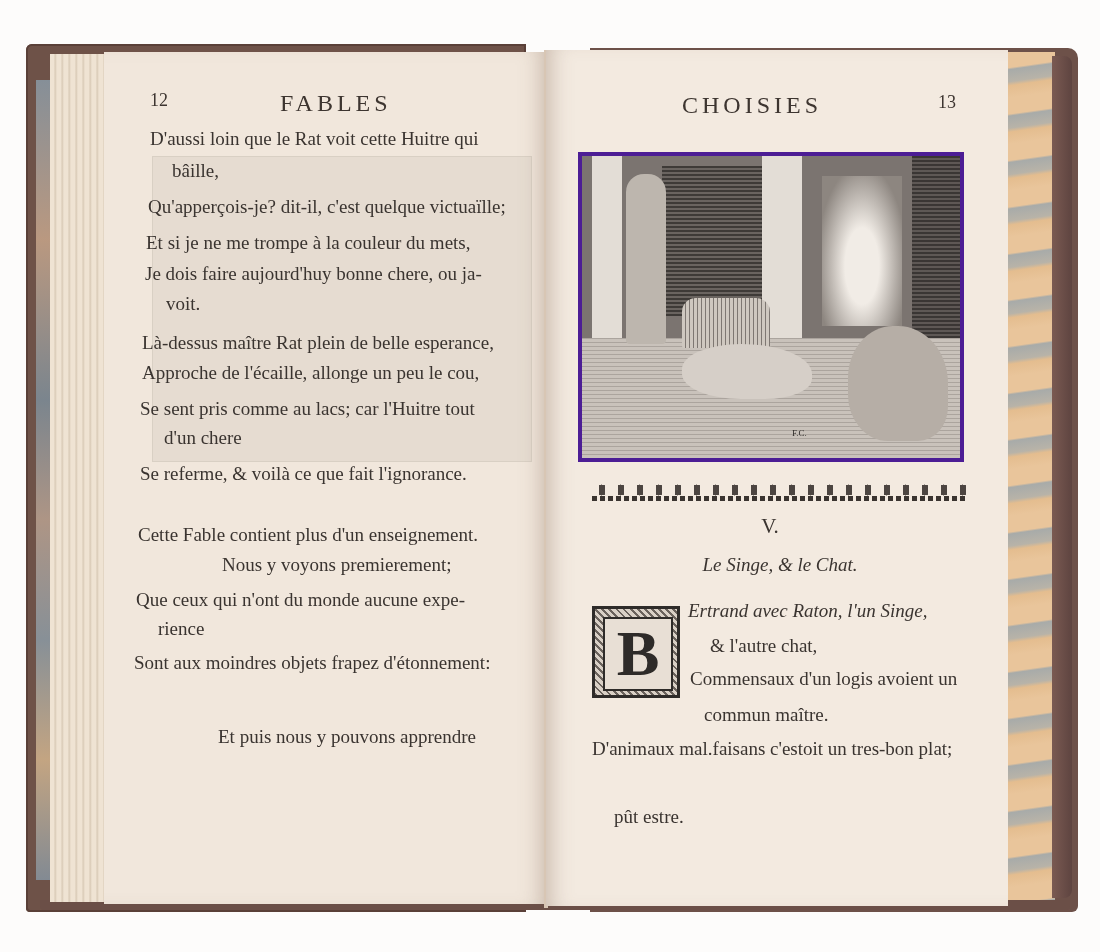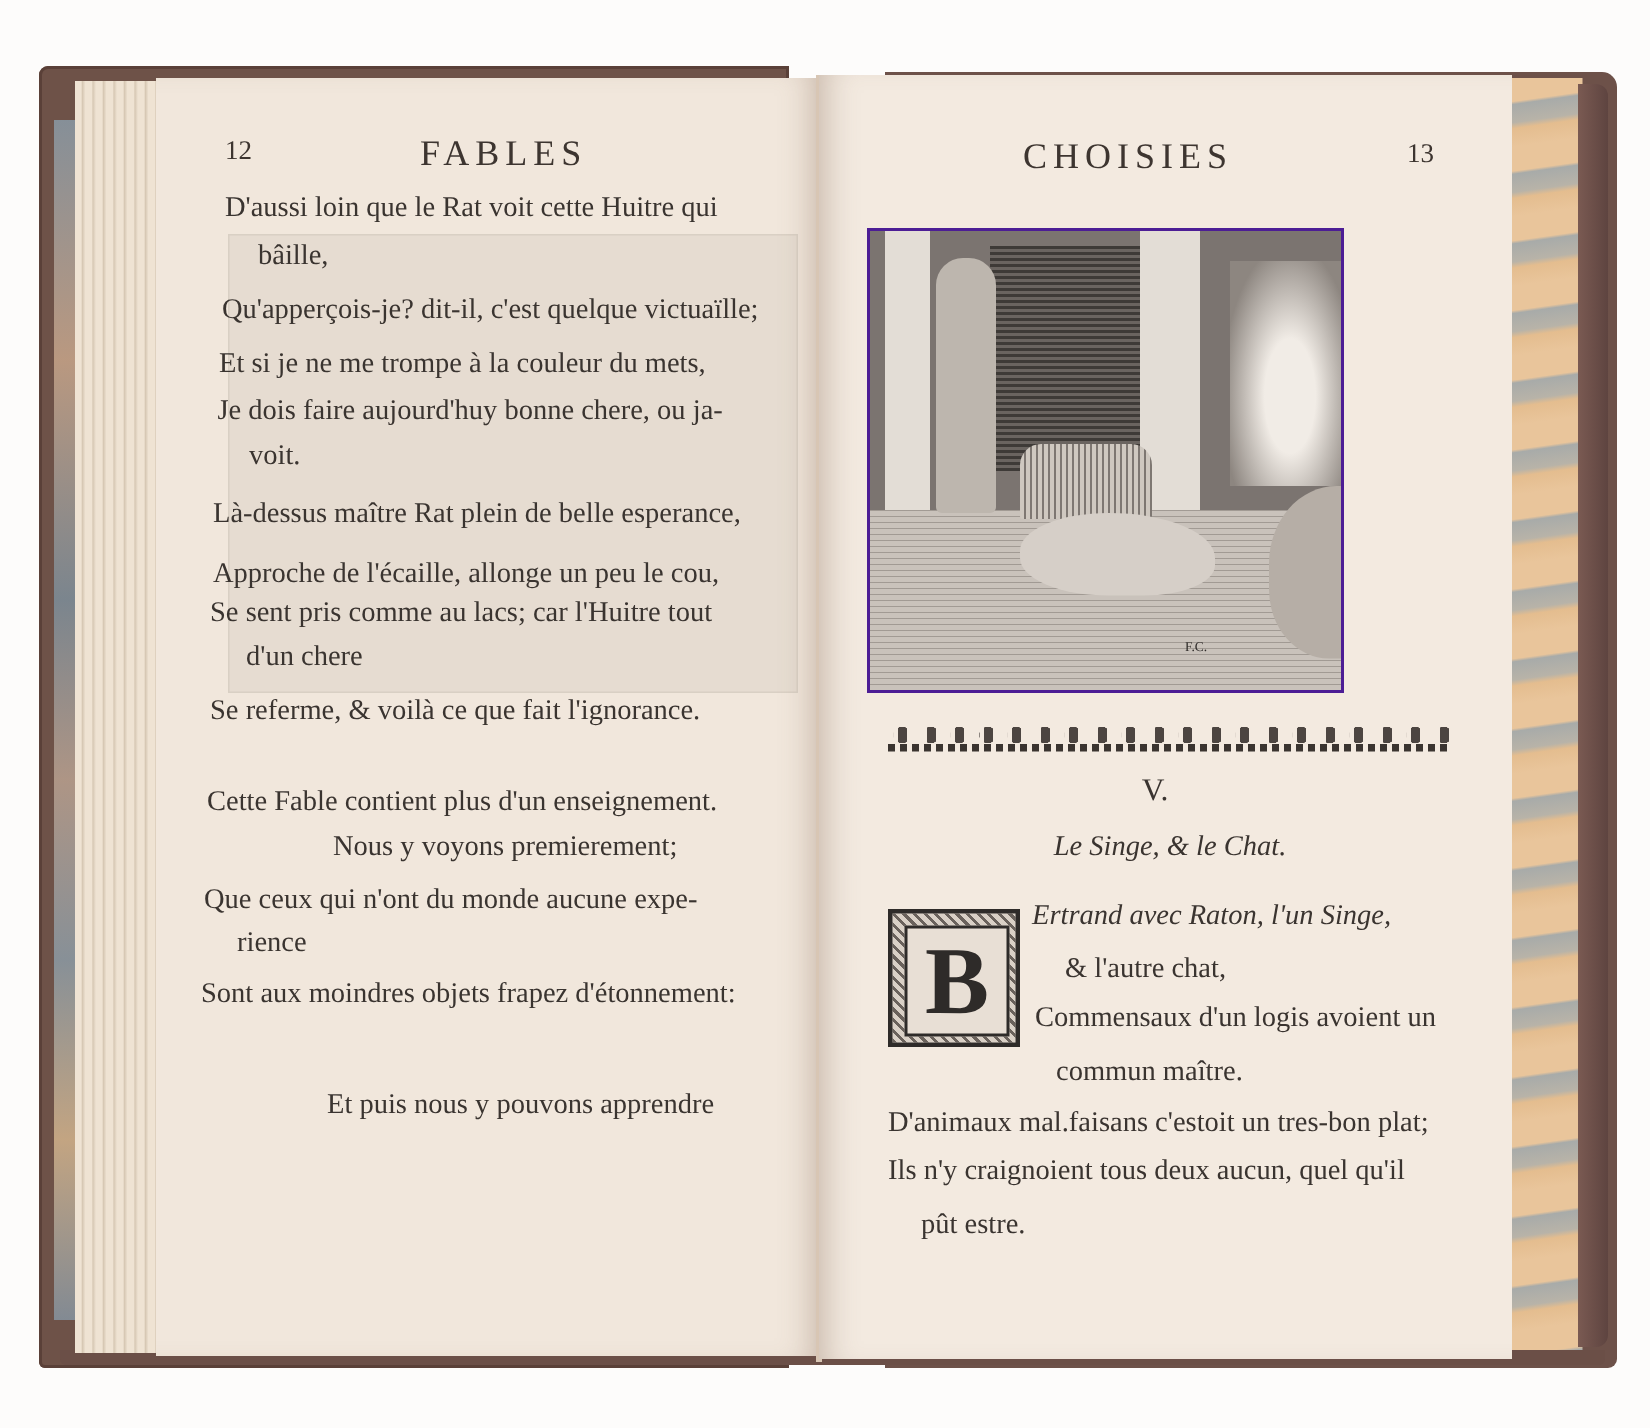--- a/index.html
+++ b/index.html
@@ -27,21 +27,21 @@
     border:1px solid rgba(150,140,130,.15);}
   .bottom-board{position:absolute;left:40px;top:900px;width:1030px;height:10px;background:#6b4f47;border-radius:0 0 4px 4px;}
 
   .runhead{position:absolute;font-size:24px;letter-spacing:4px;color:#3d3530;}
   .pnum{position:absolute;font-size:18px;color:#3d3530;}
   .line{position:absolute;font-size:19px;white-space:nowrap;color:#3a3430;}
   .italic{font-style:italic;}
   .center{text-align:center;}
 
   
-  .engraving{position:absolute;left:578px;top:152px;width:318px;height:310px;background:#7b7470;border:2px solid #4c1d95;box-sizing:border-box;overflow:hidden;padding-left:24px;}
+  .engraving{position:absolute;left:578px;top:152px;width:386px;height:310px;background:#7b7470;border:4px solid #4c1d95;box-sizing:border-box;overflow:hidden;padding-left:24px;}
   .eng-floor{position:absolute;left:0;bottom:0;width:100%;height:120px;
     background:repeating-linear-gradient(0deg,#c9c2bb 0px,#c9c2bb 3px,#8d8680 4px);}
   .eng-wall{position:absolute;left:80px;top:10px;width:140px;height:150px;
     background:repeating-linear-gradient(0deg,#3e3a37 0 2px,#6a6460 2px 4px),repeating-linear-gradient(90deg,transparent 0 3px,rgba(0,0,0,.3) 3px 4px);}
   .eng-pillar{position:absolute;top:0;width:30px;height:190px;background:#e3ddd6;}
   .eng-fire{position:absolute;left:240px;top:20px;width:80px;height:150px;background:radial-gradient(ellipse at 50% 60%,#f1ece6 30%,#8d8680 80%);}
   .eng-right{position:absolute;left:330px;top:0;width:56px;height:290px;background:repeating-linear-gradient(0deg,#3a3634 0 2px,#5e5855 2px 4px);}
   .eng-woman{position:absolute;left:44px;top:18px;width:40px;height:170px;background:#bdb6ae;border-radius:18px 18px 4px 4px;}
   .eng-chest{position:absolute;left:100px;top:142px;width:88px;height:50px;background:repeating-linear-gradient(90deg,#cfc8c0 0 3px,#7e7772 3px 4px);border-radius:14px 14px 2px 2px;}
   .eng-cat{position:absolute;left:100px;top:188px;width:130px;height:55px;background:#d6cfc8;border-radius:50% 60% 40% 50%;}
@@ -76,21 +76,21 @@
   <div class="pnum" style="left:150px;top:90px;">12</div>
   <div class="runhead" style="left:280px;top:90px;">FABLES</div>
 
   <div class="line" style="left:150px;top:128px;">D'aussi loin que le Rat voit cette Huitre qui</div>
   <div class="line" style="left:172px;top:160px;">bâille,</div>
   <div class="line" style="left:148px;top:196px;">Qu'apperçois-je? dit-il, c'est quelque victuaïlle;</div>
   <div class="line" style="left:146px;top:232px;">Et si je ne me trompe à la couleur du mets,</div>
   <div class="line" style="left:145px;top:263px;">Je dois faire aujourd'huy bonne chere, ou ja-</div>
   <div class="line" style="left:166px;top:293px;">voit.</div>
   <div class="line" style="left:142px;top:332px;">Là-dessus maître Rat plein de belle esperance,</div>
-  <div class="line" style="left:142px;top:372px;">Approche de l'écaille, allonge un peu le cou,</div>
+  <div class="line" style="left:142px;top:362px;">Approche de l'écaille, allonge un peu le cou,</div>
   <div class="line" style="left:140px;top:398px;">Se sent pris comme au lacs; car l'Huitre tout</div>
   <div class="line" style="left:164px;top:427px;">d'un chere</div>
   <div class="line" style="left:140px;top:463px;">Se referme, &amp; voilà ce que fait l'ignorance.</div>
 
   <div class="line" style="left:138px;top:524px;">Cette Fable contient plus d'un enseignement.</div>
   <div class="line" style="left:222px;top:554px;">Nous y voyons premierement;</div>
   <div class="line" style="left:136px;top:589px;">Que ceux qui n'ont du monde aucune expe-</div>
   <div class="line" style="left:158px;top:618px;">rience</div>
   <div class="line" style="left:134px;top:652px;">Sont aux moindres objets frapez d'étonnement:</div>
   <div class="line" style="left:218px;top:688px;margin-top:38px;">Et puis nous y pouvons apprendre</div>
@@ -122,15 +122,14 @@
 
   <div class="dropcap">
     <div class="dropcap-letter">B</div>
   </div>
 
   <div class="line" style="left:688px;top:600px;font-style:italic;">Ertrand avec Raton, l'un Singe,</div>
   <div class="line" style="left:710px;top:635px;">&amp; l'autre chat,</div>
   <div class="line" style="left:690px;top:668px;">Commensaux d'un logis avoient un</div>
   <div class="line" style="left:704px;top:704px;">commun maître.</div>
   <div class="line" style="left:592px;top:738px;">D'animaux mal.faisans c'estoit un tres-bon plat;</div>
-  <div class="line" style="left:592px;top:770px;">Ils n'y craignoient tous deux aucun, quel qu'il</div>
   <div class="line" style="left:614px;top:806px;">pût estre.</div>
 </div>
 
 </body></html>

